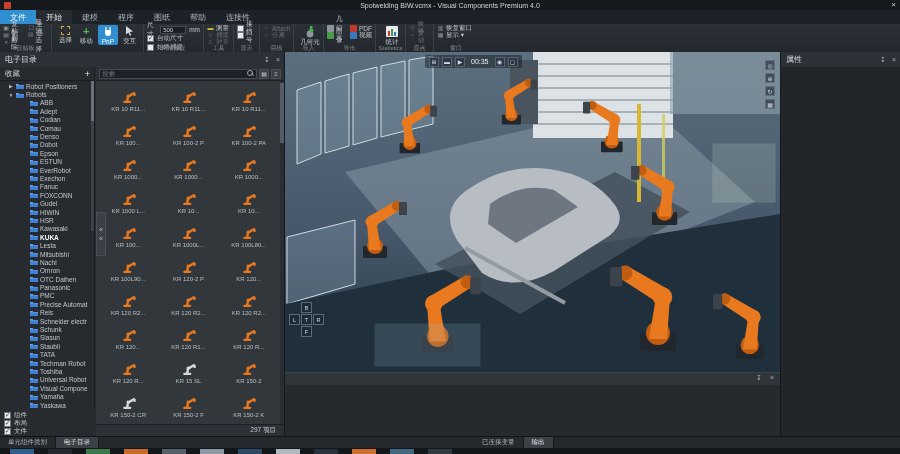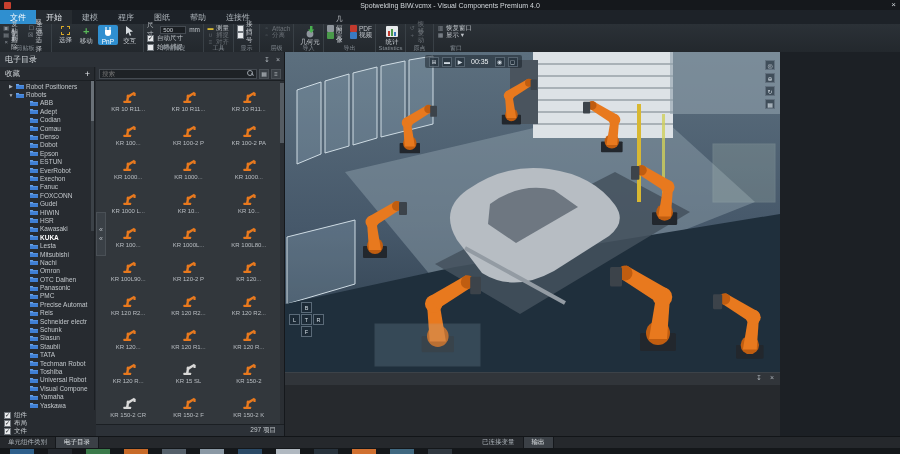--- a/index.html
+++ b/index.html
@@ -1160,20 +1160,29 @@
 
   <div class="output">
     <div class="outhead">
       <span class="hicons">
           <span>↧</span>
           <span>×</span>
         </span>
     </div>
   </div>
 
+  <div class="props">
+    <div class="panelhead">
+      <span>属性</span>
+      <span class="hicons">
+          <span>↧</span>
+          <span>×</span>
+        </span>
+    </div>
+  </div>
 
   <div class="statusbar">
     <span style="display:flex">
         <div class="stab">
           <span>单元组件类别</span>
         </div>
         <div class="stab active">
           <span>电子目录</span>
         </div>
       </span>

